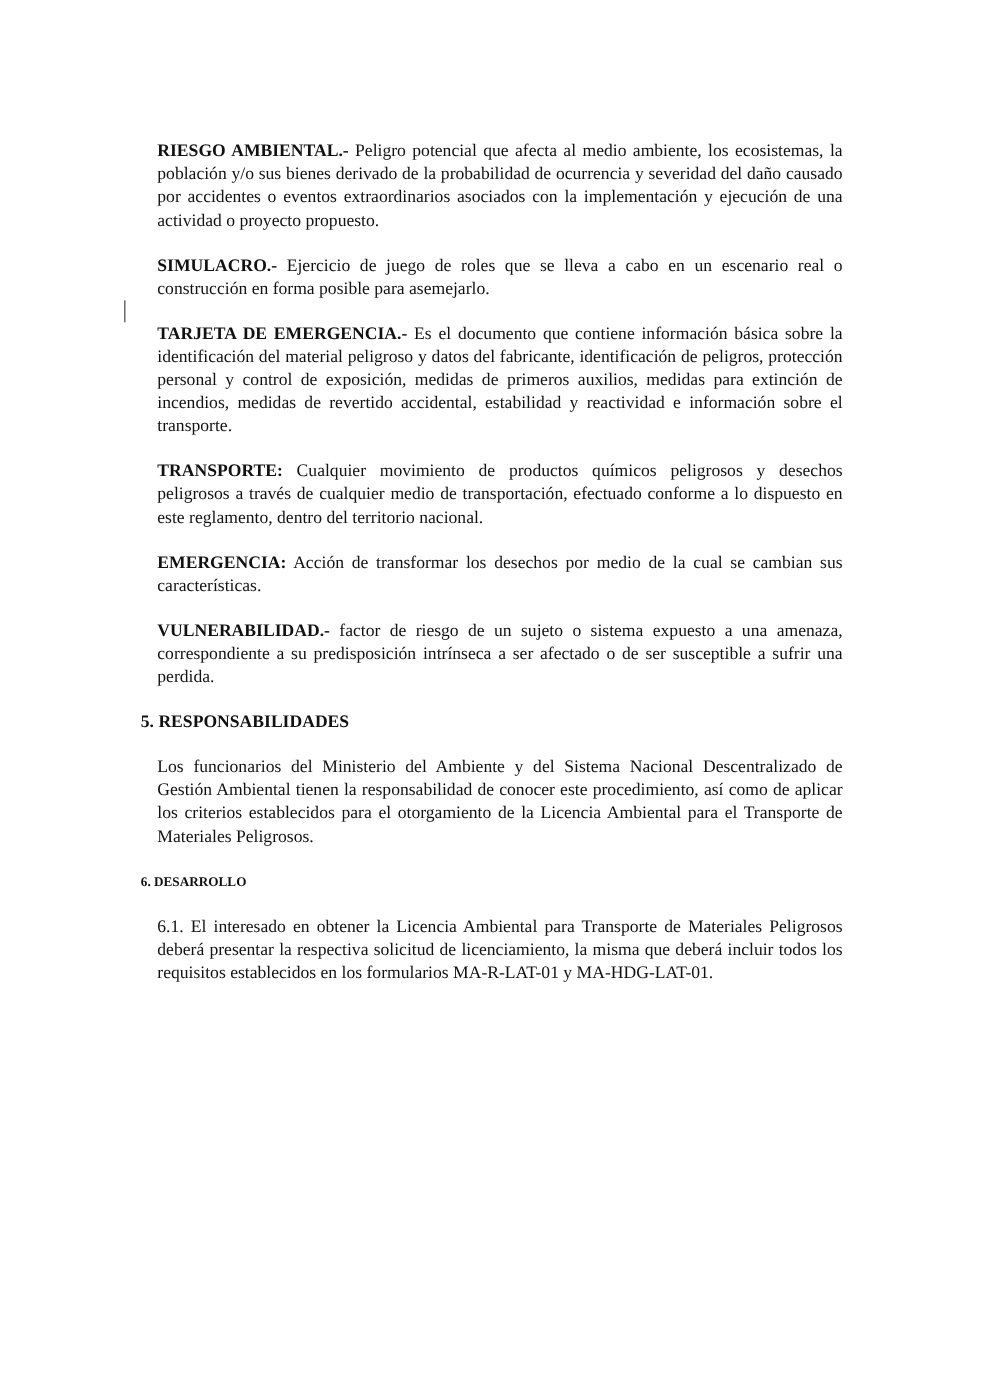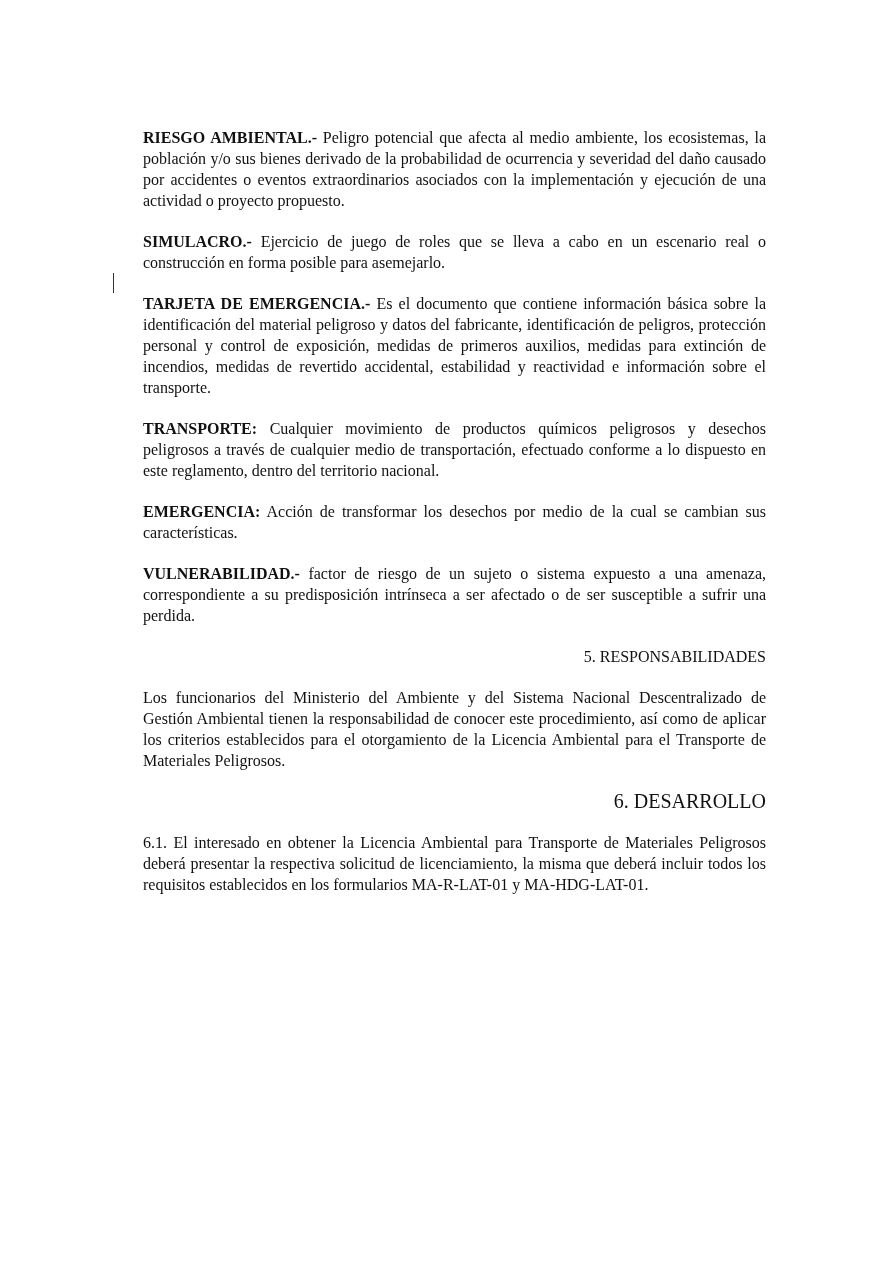--- a/index.html
+++ b/index.html
@@ -4,34 +4,34 @@
 <style>
   html, body { margin: 0; padding: 0; background: #ffffff; }
   body { width: 892px; height: 1263px; position: relative; overflow: hidden; }
   .page {
     position: absolute; left: 128px; top: 127px; width: 638px;
     font-family: "Liberation Serif", serif; font-size: 16px; line-height: 21px;
     color: #111111;
   }
   .para { text-align: justify; margin: 0 0 20px 15px; text-justify: inter-word; }
   .para b { font-weight: bold; }
-  .heading { text-align: right; font-weight: normal; margin: 0 0 20px 0; }
+  .heading { text-align: left; font-weight: bold; margin: 0 0 20px 0; }
   .revbar { position: absolute; left: 113px; top: 273px; width: 1px; height: 20px; background: #333; }
 </style>
 </head>
 <body>
 
 <div class="revbar"></div>
 
 <div class="page">
   <p class="para"><b>RIESGO AMBIENTAL.-</b><span> Peligro potencial que afecta al medio ambiente, los ecosistemas, la población y/o sus bienes derivado de la probabilidad de ocurrencia y severidad del daño causado por accidentes o eventos extraordinarios asociados con la implementación y ejecución de una actividad o proyecto propuesto.</span></p>
   <p class="para"><b>SIMULACRO.-</b><span> Ejercicio de juego de roles que se lleva a cabo en un escenario real o construcción en forma posible para asemejarlo.</span></p>
   <p class="para"><b>TARJETA DE EMERGENCIA.-</b><span> Es el documento que contiene información  básica sobre la identificación del material peligroso y datos del fabricante, identificación de peligros, protección personal y control de exposición, medidas de primeros auxilios, medidas  para extinción de incendios, medidas de revertido accidental, estabilidad y reactividad e información sobre el transporte.</span></p>
   <p class="para"><b>TRANSPORTE:</b><span>  Cualquier movimiento de productos químicos peligrosos y desechos peligrosos a través de cualquier medio de transportación, efectuado conforme a lo dispuesto en este reglamento, dentro del territorio nacional.</span></p>
   <p class="para"><b>EMERGENCIA:</b><span> Acción de transformar los desechos por medio de la cual se cambian sus características.</span></p>
   <p class="para"><b>VULNERABILIDAD.-</b><span> factor de riesgo de un sujeto o sistema expuesto a una amenaza, correspondiente a su  predisposición intrínseca a ser afectado o de ser susceptible a sufrir una perdida.</span></p>
 
   <h2 class="heading" style="font-size:16px;">5. RESPONSABILIDADES</h2>
   <p class="para">Los funcionarios del Ministerio del Ambiente y del Sistema Nacional Descentralizado de Gestión Ambiental tienen la responsabilidad de conocer este procedimiento, así como de aplicar los criterios establecidos para el otorgamiento de la Licencia Ambiental para el Transporte de Materiales Peligrosos.</p>
 
-  <h2 class="heading" style="font-size:20px;">6. DESARROLLO</h2>
+  <h2 class="heading" style="font-size:12px;">6. DESARROLLO</h2>
   <p class="para">6.1. El interesado en obtener la Licencia Ambiental para Transporte de Materiales Peligrosos deberá presentar la respectiva solicitud de licenciamiento, la misma que deberá incluir todos los requisitos establecidos en los  formularios MA-R-LAT-01 y MA-HDG-LAT-01.</p>
 </div>
 
 </body></html>

